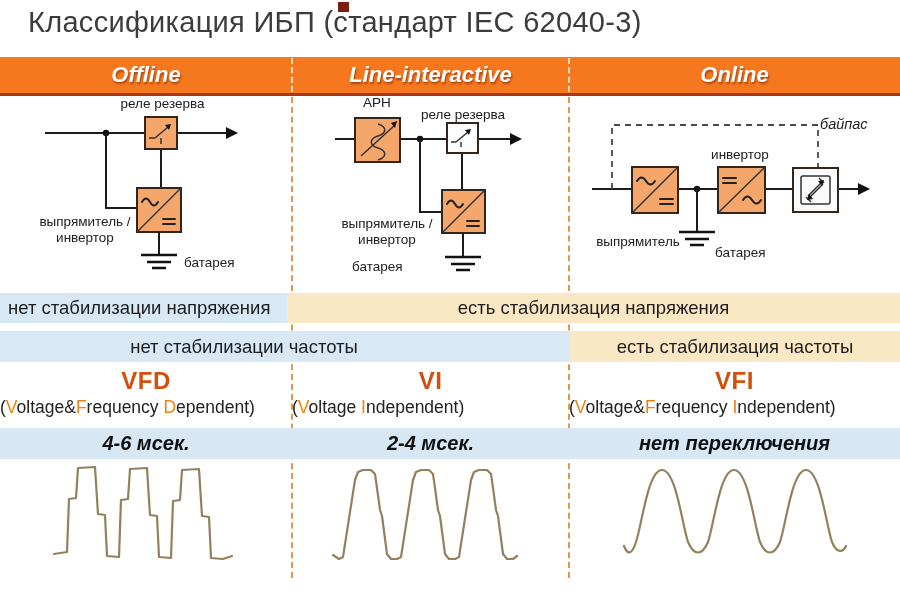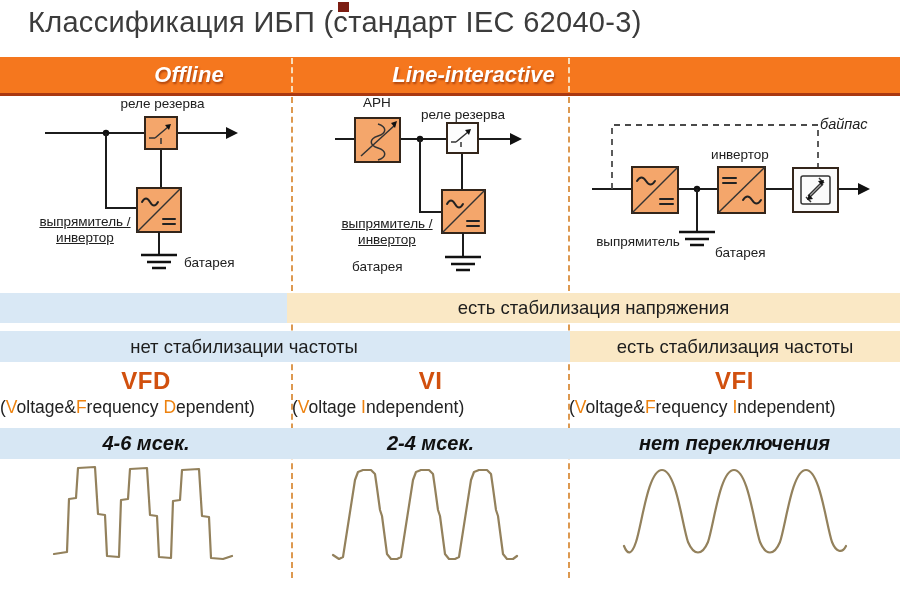--- a/index.html
+++ b/index.html
@@ -6,38 +6,38 @@
   .canvas{position:relative;width:900px;height:594px;background:#ffffff;overflow:hidden;
           font-family:"Liberation Sans",sans-serif;color:#1e1e1e;}
   .artifact{position:absolute;left:338px;top:2px;width:11px;height:10px;background:#7c1d12;}
   .title{position:absolute;left:28px;top:6px;margin:0;font-size:29px;font-weight:400;
          letter-spacing:.3px;color:#3c3c3c;white-space:nowrap;}
   
   .header{position:absolute;left:0;top:57px;width:900px;height:36px;background:#f5771e;
           border-bottom:3px solid #a93811;display:flex;}
   .hcell{height:36px;line-height:36px;text-align:center;color:#fff;font-weight:bold;
          font-style:italic;font-size:22px;text-shadow:1px 2px 2px rgba(120,30,0,.55);}
-  .hc1{width:292px;padding-left:43px;} .hc2{width:277px;} .hc3{width:331px;}
+  .hc1{width:292px;} .hc2{width:277px;} .hc3{width:331px;}
   
   .vdash-head{position:absolute;top:58px;height:34px;width:0;border-left:2px dashed #f8ddba;}
   .vdash-main{position:absolute;top:97px;height:481px;width:0;border-left:2px dashed #dd9950;}
   .dx1{left:291px;} .dx2{left:568px;}
   
   .circ{position:absolute;top:93px;height:200px;}
   .wire{stroke:#1c1c1c;stroke-width:2;fill:none;}
   .dash{stroke:#4a4a4a;stroke-width:1.8;fill:none;stroke-dasharray:6 5;}
   .box{fill:#f4a66b;stroke:#33251a;stroke-width:2;}
   .wbox{fill:#fdfdfd;stroke:#33251a;stroke-width:2;}
   .sym{stroke:#222;stroke-width:2;fill:none;stroke-linecap:round;}
   .thin{stroke:#333;stroke-width:1.5;fill:none;}
   .bat{stroke:#111;stroke-width:2.6;fill:none;}
   .dot{fill:#111;}
   .ah{fill:#111;stroke:none;}
   .dlabel{position:absolute;font-size:13.5px;color:#202020;white-space:nowrap;}
-  .dlabel.ctr{white-space:normal;line-height:16px;text-decoration:underline;}
+  .dlabel.ctr{white-space:normal;line-height:16px;}
   
   .rbg{position:absolute;}
   .bg-blue{background:#d9e8f5;} .bg-cream{background:#fae8c5;}
   .rtext{position:absolute;font-size:18.5px;color:#1d1d1d;z-index:3;white-space:nowrap;}
   .ctr{text-align:center;}
   
   .acr{position:absolute;top:367px;font-size:24px;font-weight:bold;color:#d1500e;
        text-align:center;letter-spacing:.5px;}
   .full{position:absolute;top:397px;font-size:17.5px;color:#222;text-align:left;}
   .full .hl{color:#ed820f;}
@@ -53,20 +53,21 @@
 <body>
 
 <div class="canvas">
 
   <div class="artifact"></div>
   <h1 class="title">Классификация ИБП (стандарт IEC 62040-3)</h1>
 
   <div class="header">
     <div class="hcell hc1">Offline</div>
     <div class="hcell hc2">Line-interactive</div>
+    <div class="hcell hc3">Online</div>
   </div>
 
   <div class="vdash-head dx1"></div>
   <div class="vdash-head dx2"></div>
   <div class="vdash-main dx1"></div>
   <div class="vdash-main dx2"></div>
 
   <svg class="circ" style="left:0;width:295px;" viewBox="0 0 295 200">
     <path class="wire" d="M45,40 H226"></path>
     <polygon class="ah" points="226,34 238,40 226,46"></polygon>
@@ -152,20 +153,21 @@
     </g>
     <path class="bat" d="M109,139 h36 M115,146 h24 M120,152 h14"></path>
   </svg>
   <div class="dlabel" style="left:820px;top:116px;font-size:14.5px;font-style:italic;">байпас</div>
   <div class="dlabel" style="left:690px;top:147px;width:100px;text-align:center;">инвертор</div>
   <div class="dlabel" style="left:588px;top:234px;width:100px;text-align:center;">выпрямитель</div>
   <div class="dlabel" style="left:715px;top:245px;">батарея</div>
 
   <div class="rbg bg-blue" style="left:0;top:293px;width:287px;height:30px;"></div>
   <div class="rbg bg-cream" style="left:287px;top:293px;width:613px;height:30px;"></div>
+  <div class="rtext" style="left:8px;top:293px;line-height:30px;">нет стабилизации напряжения</div>
   <div class="rtext ctr" style="left:287px;top:293px;width:613px;line-height:30px;">есть стабилизация напряжения</div>
 
   <div class="rbg bg-blue" style="left:0;top:331px;width:570px;height:31px;"></div>
   <div class="rbg bg-cream" style="left:570px;top:331px;width:330px;height:31px;"></div>
   <div class="rtext ctr" style="left:0;top:331px;width:488px;line-height:31px;">нет стабилизации частоты</div>
   <div class="rtext ctr" style="left:570px;top:331px;width:330px;line-height:31px;">есть стабилизация частоты</div>
 
   <div class="acr" style="left:0;width:292px;">VFD</div>
   <div class="acr" style="left:292px;width:277px;">VI</div>
   <div class="acr" style="left:569px;width:331px;">VFI</div>

